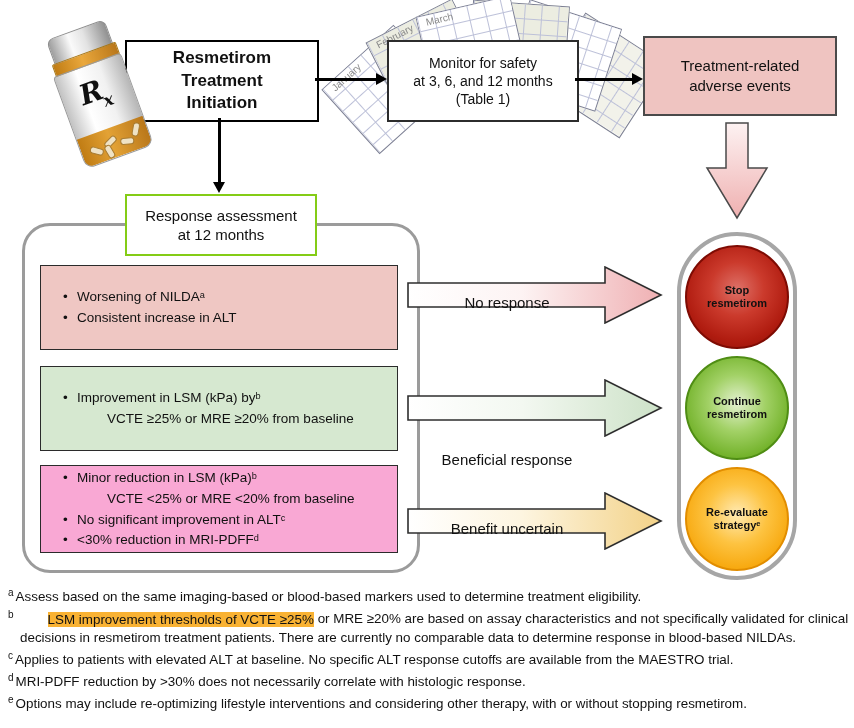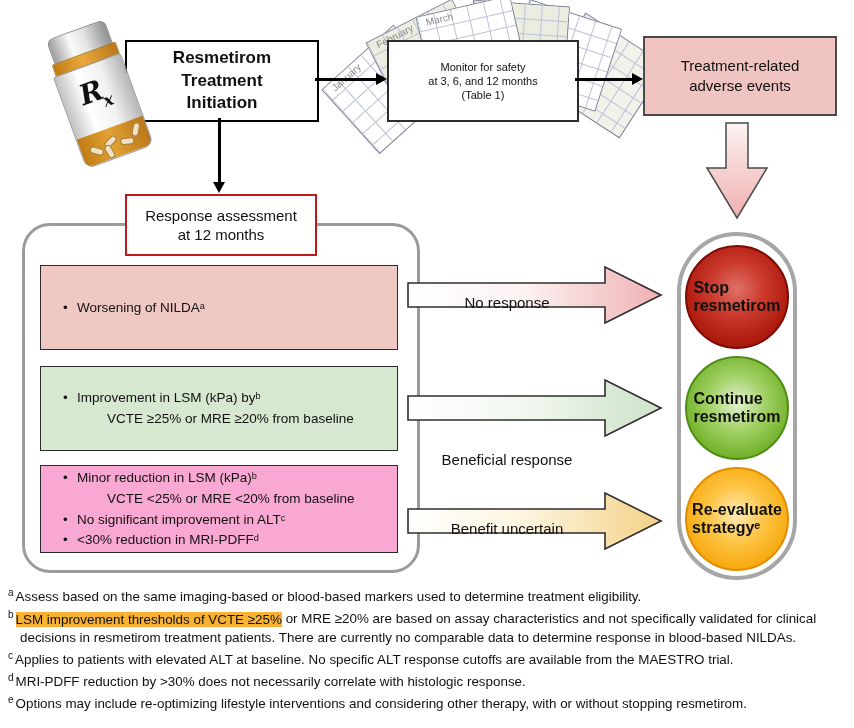--- a/index.html
+++ b/index.html
@@ -34,23 +34,23 @@
   .c1{left:338px;top:46px;transform:rotate(-42deg);background-color:#ffffff;}
   .c2{left:380px;top:16px;transform:rotate(-27deg);background-color:#ecede1;}
   .c3{left:424px;top:5px;transform:rotate(-13deg);background-color:#ffffff;}
   .c4{left:470px;top:3px;transform:rotate(4deg);background-color:#ecede1;}
   .c5{left:514px;top:12px;transform:rotate(18deg);background-color:#ffffff;}
   .c6{left:554px;top:32px;transform:rotate(33deg);background-color:#f2f2ea;}
 
   
   .fbox{position:absolute;display:flex;align-items:center;justify-content:center;text-align:center;background:#fff;z-index:2;}
   .init{left:125px;top:40px;width:190px;height:78px;border:2px solid #000;font-weight:bold;font-size:17px;line-height:1.32;}
-  .monitor{left:387px;top:40px;width:188px;height:78px;border:2px solid #2c2c2c;font-size:11px;line-height:1.3;}
+  .monitor{left:387px;top:40px;width:188px;height:78px;border:2px solid #2c2c2c;font-size:14px;line-height:1.3;}
   .adverse{left:643px;top:36px;width:190px;height:76px;border:2px solid #4a4a4a;background:#efc4c1;font-size:15px;line-height:1.35;}
-  .response{left:125px;top:194px;width:188px;height:58px;border:2px solid #b91c1c;font-size:15px;line-height:1.3;z-index:2;}
+  .response{left:125px;top:194px;width:188px;height:58px;border:2px solid #84cc16;font-size:15px;line-height:1.3;z-index:2;}
 
   
   .harrow{position:absolute;height:2.5px;background:#000;z-index:4;}
   .harrow::after{content:"";position:absolute;right:-10px;top:-5px;width:0;height:0;
     border-left:11px solid #000;border-top:6px solid transparent;border-bottom:6px solid transparent;}
   .h1{left:315px;top:78px;width:62px;}
   .h2{left:575px;top:78px;width:58px;}
   .varrow{position:absolute;left:218px;top:118px;width:2.5px;height:65px;background:#000;z-index:4;}
   .varrow::after{content:"";position:absolute;left:-4.8px;bottom:-10px;width:0;height:0;
     border-top:11px solid #000;border-left:6px solid transparent;border-right:6px solid transparent;}
@@ -74,33 +74,33 @@
   .ba1{top:266px;} .ba2{top:379px;} .ba3{top:492px;}
   .alabel{position:absolute;left:407px;width:200px;height:40px;display:flex;align-items:center;justify-content:center;
     font-size:15px;z-index:3;}
   .al1{top:282px;} .al2{top:395px;margin-top:44px;} .al3{top:508px;}
   .downarrow{position:absolute;left:705px;top:122px;width:64px;height:98px;z-index:1;}
 
   
   .traffic{position:absolute;left:677px;top:232px;width:120px;height:348px;box-sizing:border-box;
     border:4px solid #a6a6a6;border-radius:60px;background:#fff;z-index:1;}
   .light{position:absolute;left:685px;width:104px;height:104px;border-radius:50%;display:flex;align-items:center;justify-content:center;
-    font-weight:bold;font-size:16px;line-height:1.15;z-index:2;box-sizing:border-box;}
+    text-align:center;font-weight:bold;font-size:11px;line-height:1.15;z-index:2;box-sizing:border-box;}
   .lred{top:245px;border:2px solid #7e0b03;
     background:radial-gradient(circle at 50% 42%,#de7168 0%,#cb3a2c 35%,#b01c10 68%,#870d04 100%);}
   .lgreen{top:356px;border:2px solid #4f8d14;
     background:radial-gradient(circle at 50% 45%,#e3f1d0 0%,#a2d166 38%,#74b32c 72%,#55951a 100%);}
   .lorange{top:467px;border:2px solid #e18d00;
     background:radial-gradient(circle at 50% 45%,#ffeab3 0%,#fdc341 40%,#f7a70c 76%,#ec9400 100%);}
 
   
   .fnotes{position:absolute;left:8px;top:586px;width:844px;font-size:13.4px;line-height:1.36;z-index:1;}
   .fnotes p{margin:0 0 1.5px 0;padding-left:12px;text-indent:-12px;}
   .fnotes sup{font-size:10px;margin-right:2px;}
-  .hl{background:#f9b233;}
+  .hl{background:#f9b233;margin-left:32px;}
 </style>
 </head>
 <body>
 
 <div class="page">
 
   <div class="cal c1">
       <span class="cal-month">January</span>
     </div>
   <div class="cal c6">
@@ -166,20 +166,21 @@
   <div class="shell"></div>
 
   <div class="fbox response">
     <span class="pre">Response assessment
 at 12 months</span>
   </div>
 
   <div class="crit redbox">
     <ul>
       <li class="b">Worsening of NILDAᵃ</li>
+      <li class="b">Consistent increase in ALT</li>
     </ul>
   </div>
   <div class="crit greenbox">
     <ul>
       <li class="b">Improvement in LSM (kPa) byᵇ</li>
       <li class="cont">VCTE ≥25% or MRE ≥20% from baseline</li>
     </ul>
   </div>
   <div class="crit yellowbox">
     <ul>

